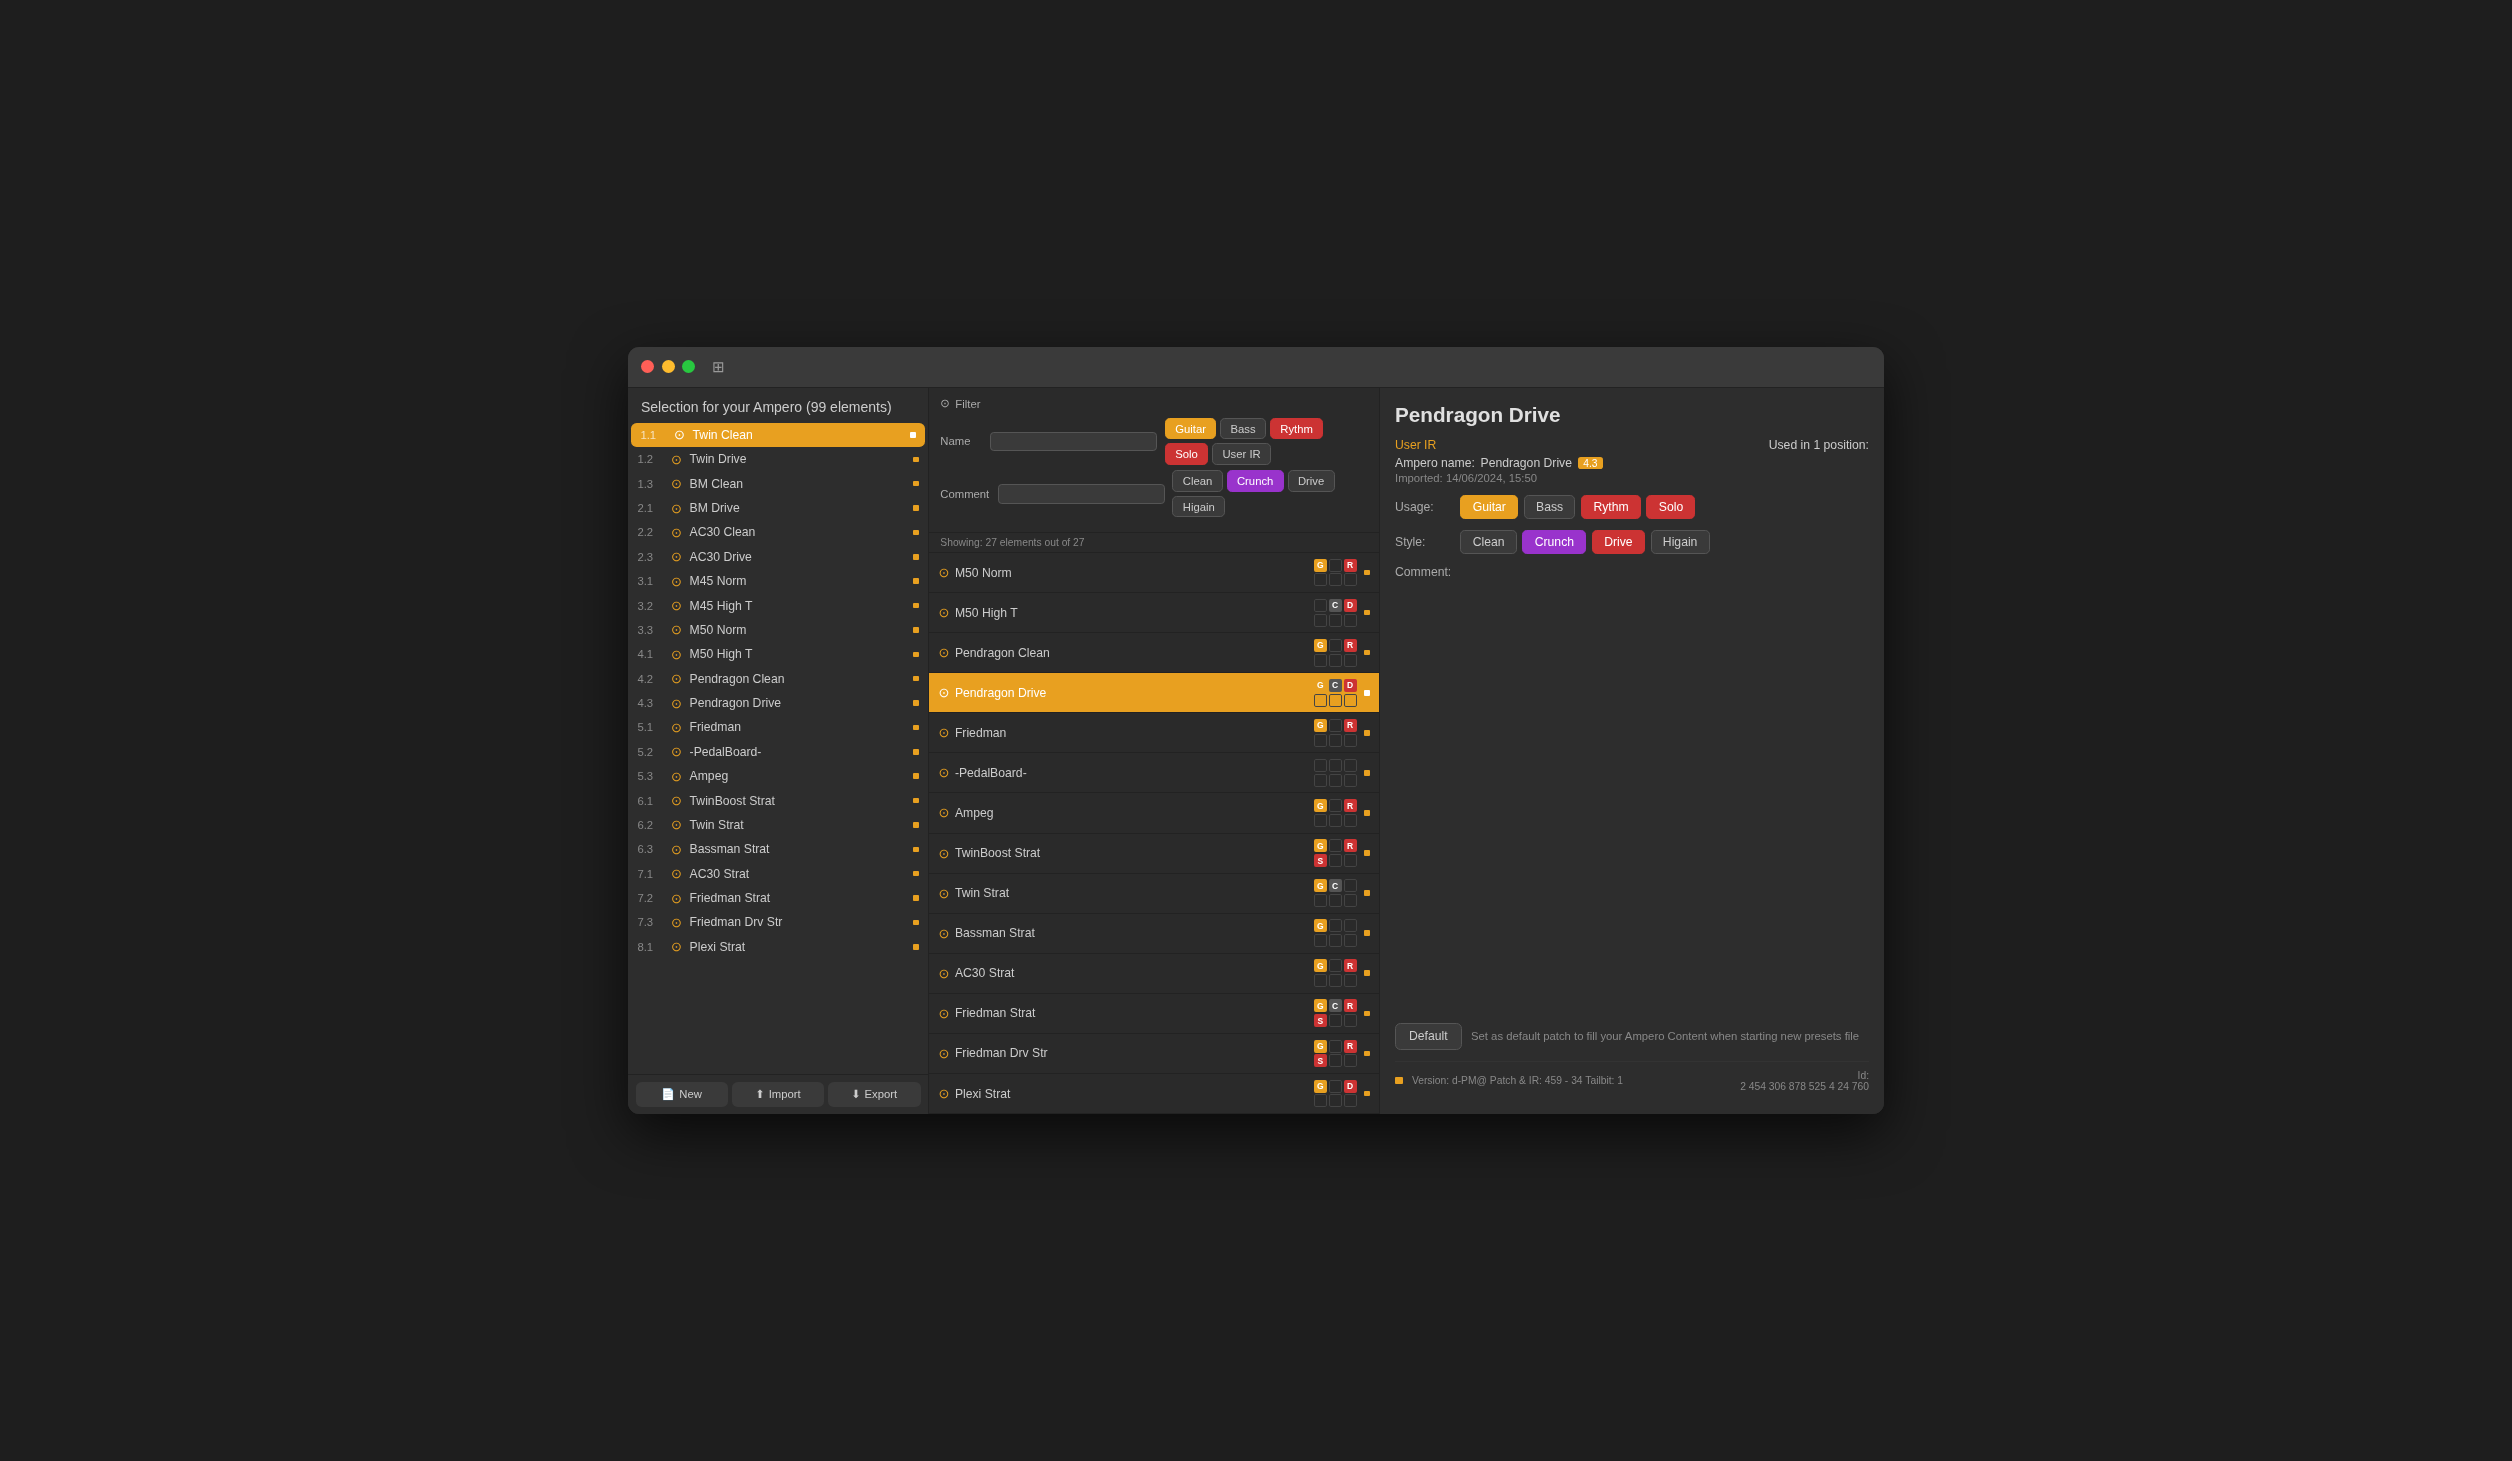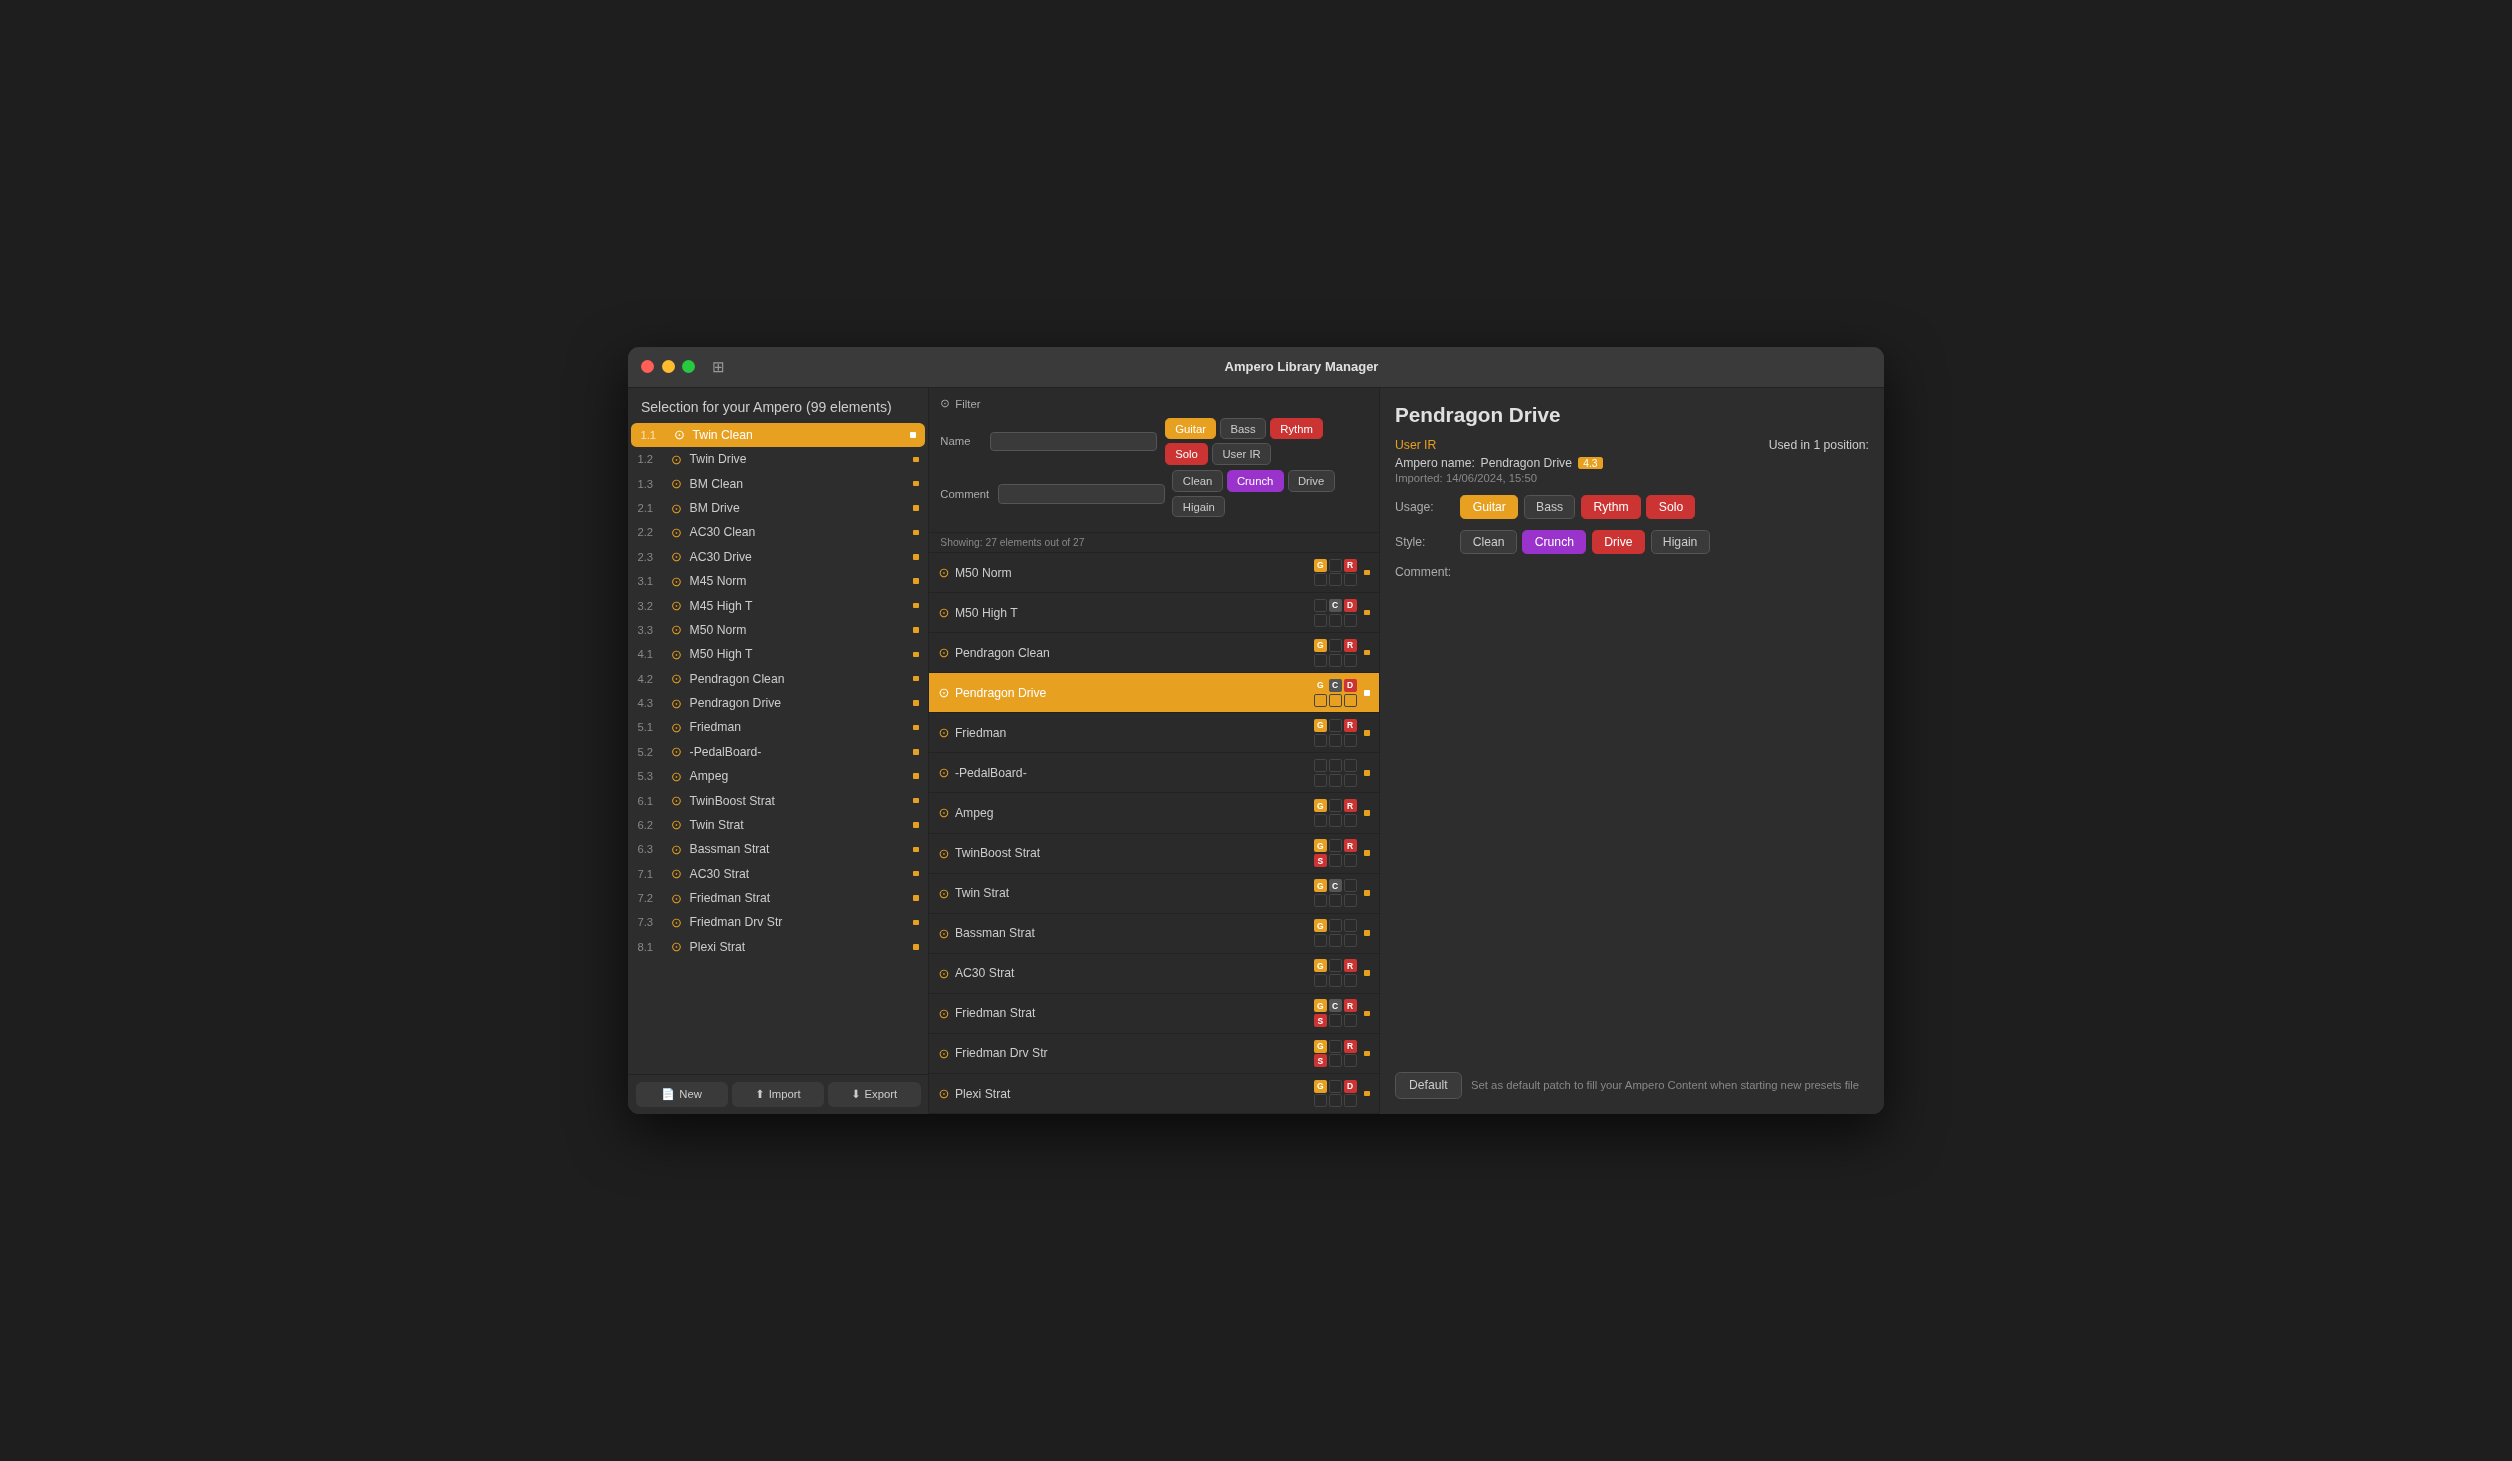--- a/index.html
+++ b/index.html
@@ -414,21 +414,20 @@
 </head>
 <body>
 
 <div class="window">
 
   <div class="titlebar">
     <div class="traffic-light tl-red"></div>
     <div class="traffic-light tl-yellow"></div>
     <div class="traffic-light tl-green"></div>
     <div class="sidebar-toggle">⊞</div>
-    <div class="titlebar-title">Ampero Library Manager</div>
   </div>
 
   <div class="main-content">
 
     <div class="sidebar">
       <div class="sidebar-header">Selection for your Ampero (99 elements)</div>
       <div class="sidebar-list" id="sidebar-list">
           <div class="sidebar-item active">
     <span class="item-num">1.1</span>
     <span class="item-icon">⊙</span>
@@ -839,16 +838,22 @@
         <div class="comment-label">Comment:</div>
       </div>
 
       <div style="flex:1;"></div>
 
       <div class="default-section">
         <button class="default-btn">Default</button>
         <span class="default-desc">Set as default patch to fill your Ampero Content when starting new presets file</span>
       </div>
 
+      <div class="version-info">
+        <div class="version-dot"></div>
+        <span class="version-text" id="version-text">Version: d-PM@    Patch &amp; IR: 459 - 34    Tailbit: 1</span>
+        <span class="id-text" id="id-text">Id:<br>2 454 306 878 525 4
+24 760</span>
+      </div>
     </div>
   </div>
 </div>
 
 
 </body></html>

